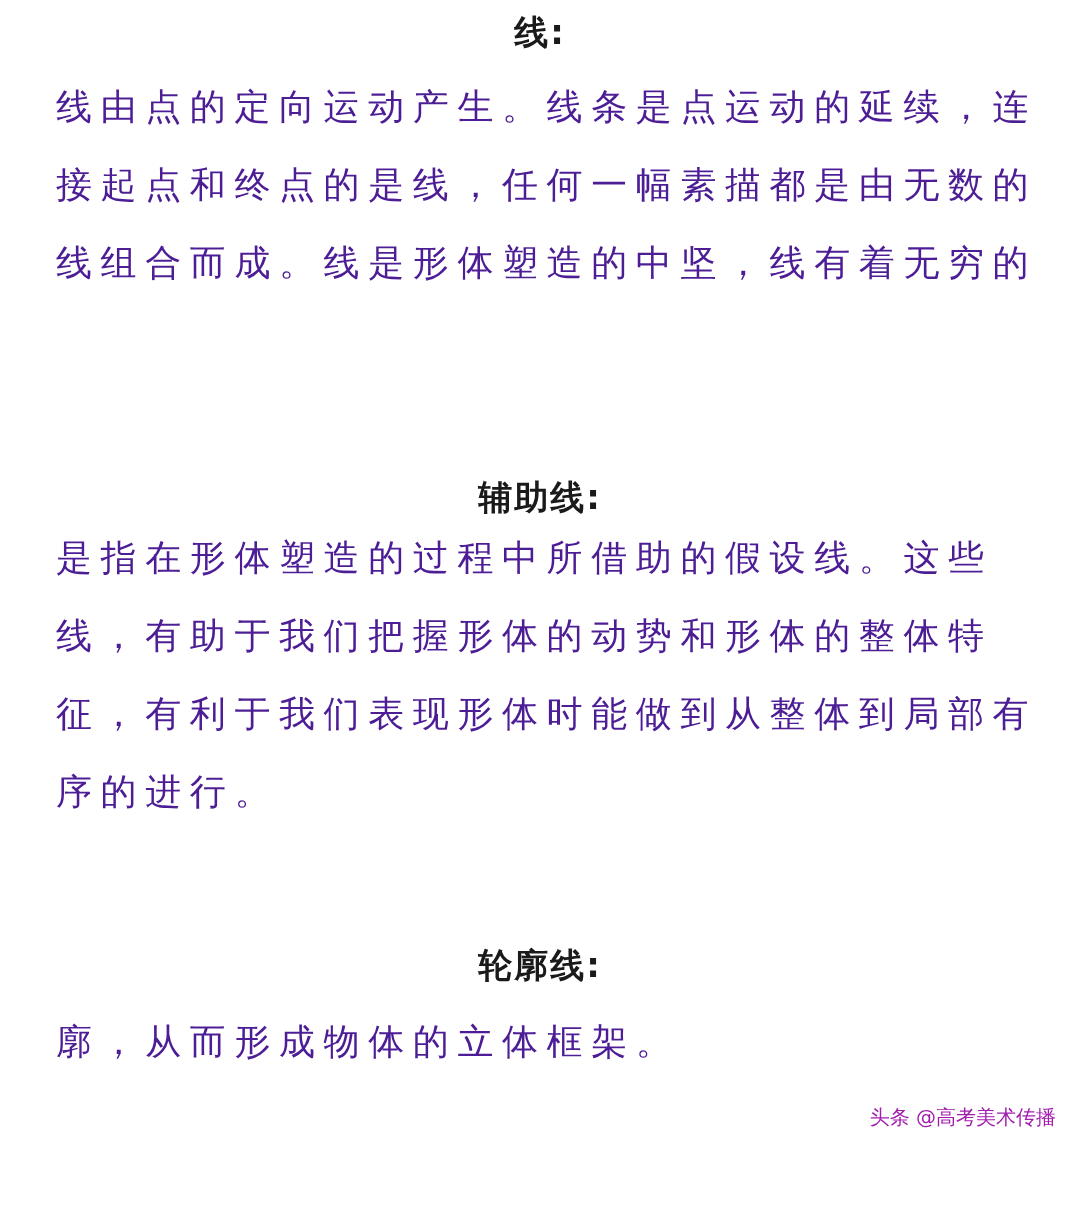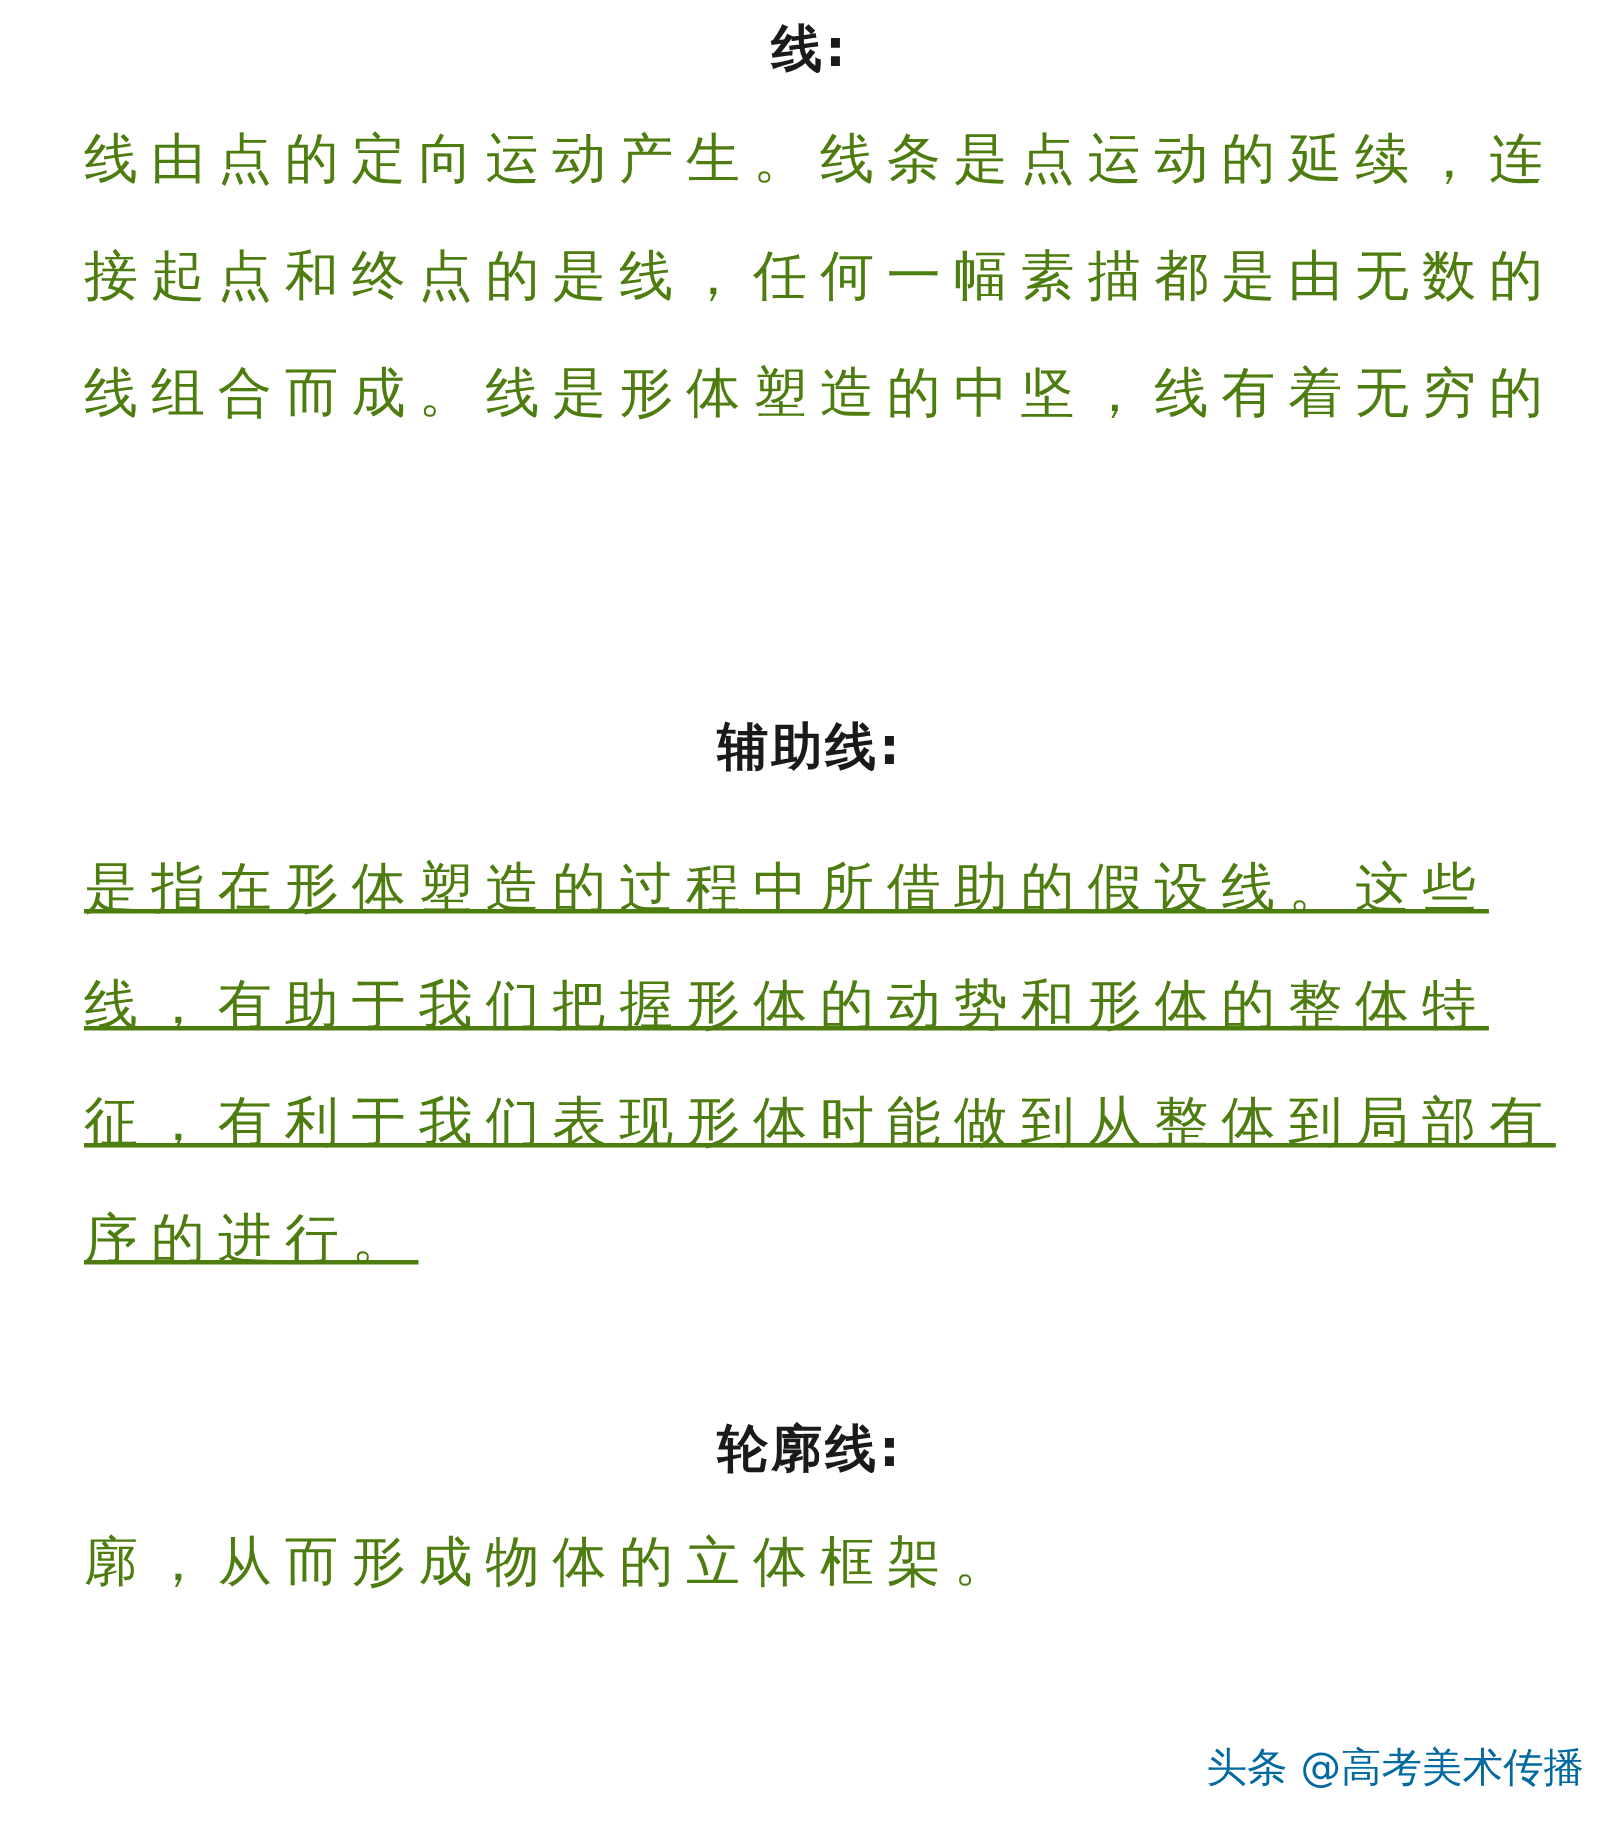--- a/index.html
+++ b/index.html
@@ -8,41 +8,41 @@
     font-family: "DejaVu Sans", "Liberation Sans", sans-serif;
     color: #3a3a3a;
   }
   .heading {
     position: absolute; left: 0; width: 1080px; text-align: center;
     font-weight: bold; font-size: 34px; color: #1a1a1a; letter-spacing: 2px;
   }
   .para {
     position: absolute; left: 56px; width: 970px;
     font-size: 36px; line-height: 78px; letter-spacing: 8.6px;
-    color: #4d7c0f;
+    color: #4c1d95;
   }
   .line { display: block; white-space: nowrap; height: 78px; }
   .watermark {
-    position: absolute; right: 24px; top: 1160px;
-    font-size: 27px; color: #0369a1; letter-spacing: 0;
+    position: absolute; right: 24px; top: 1104px;
+    font-size: 20px; color: #a21caf; letter-spacing: 0;
     text-shadow: 1px 1px 0 #fff, -1px -1px 0 #fff;
   }
 </style>
 </head>
 <body>
 
 <div class="heading" style="top:10px;">线:</div>
 <div class="para" style="top:68px;">
   <span class="line">线由点的定向运动产生。线条是点运动的延续，连</span>
   <span class="line">接起点和终点的是线，任何一幅素描都是由无数的</span>
   <span class="line">线组合而成。线是形体塑造的中坚，线有着无穷的</span>
 </div>
 
 <div class="heading" style="top:475px;">辅助线:</div>
-<div class="para" style="top:554px;text-decoration:underline;">
+<div class="para" style="top:519px;">
   <span class="line">是指在形体塑造的过程中所借助的假设线。这些</span>
   <span class="line">线，有助于我们把握形体的动势和形体的整体特</span>
   <span class="line">征，有利于我们表现形体时能做到从整体到局部有</span>
   <span class="line">序的进行。</span>
 </div>
 
 <div class="heading" style="top:943px;">轮廓线:</div>
 <div class="para" style="top:1003px;">
   <span class="line">廓，从而形成物体的立体框架。</span>
 </div>

